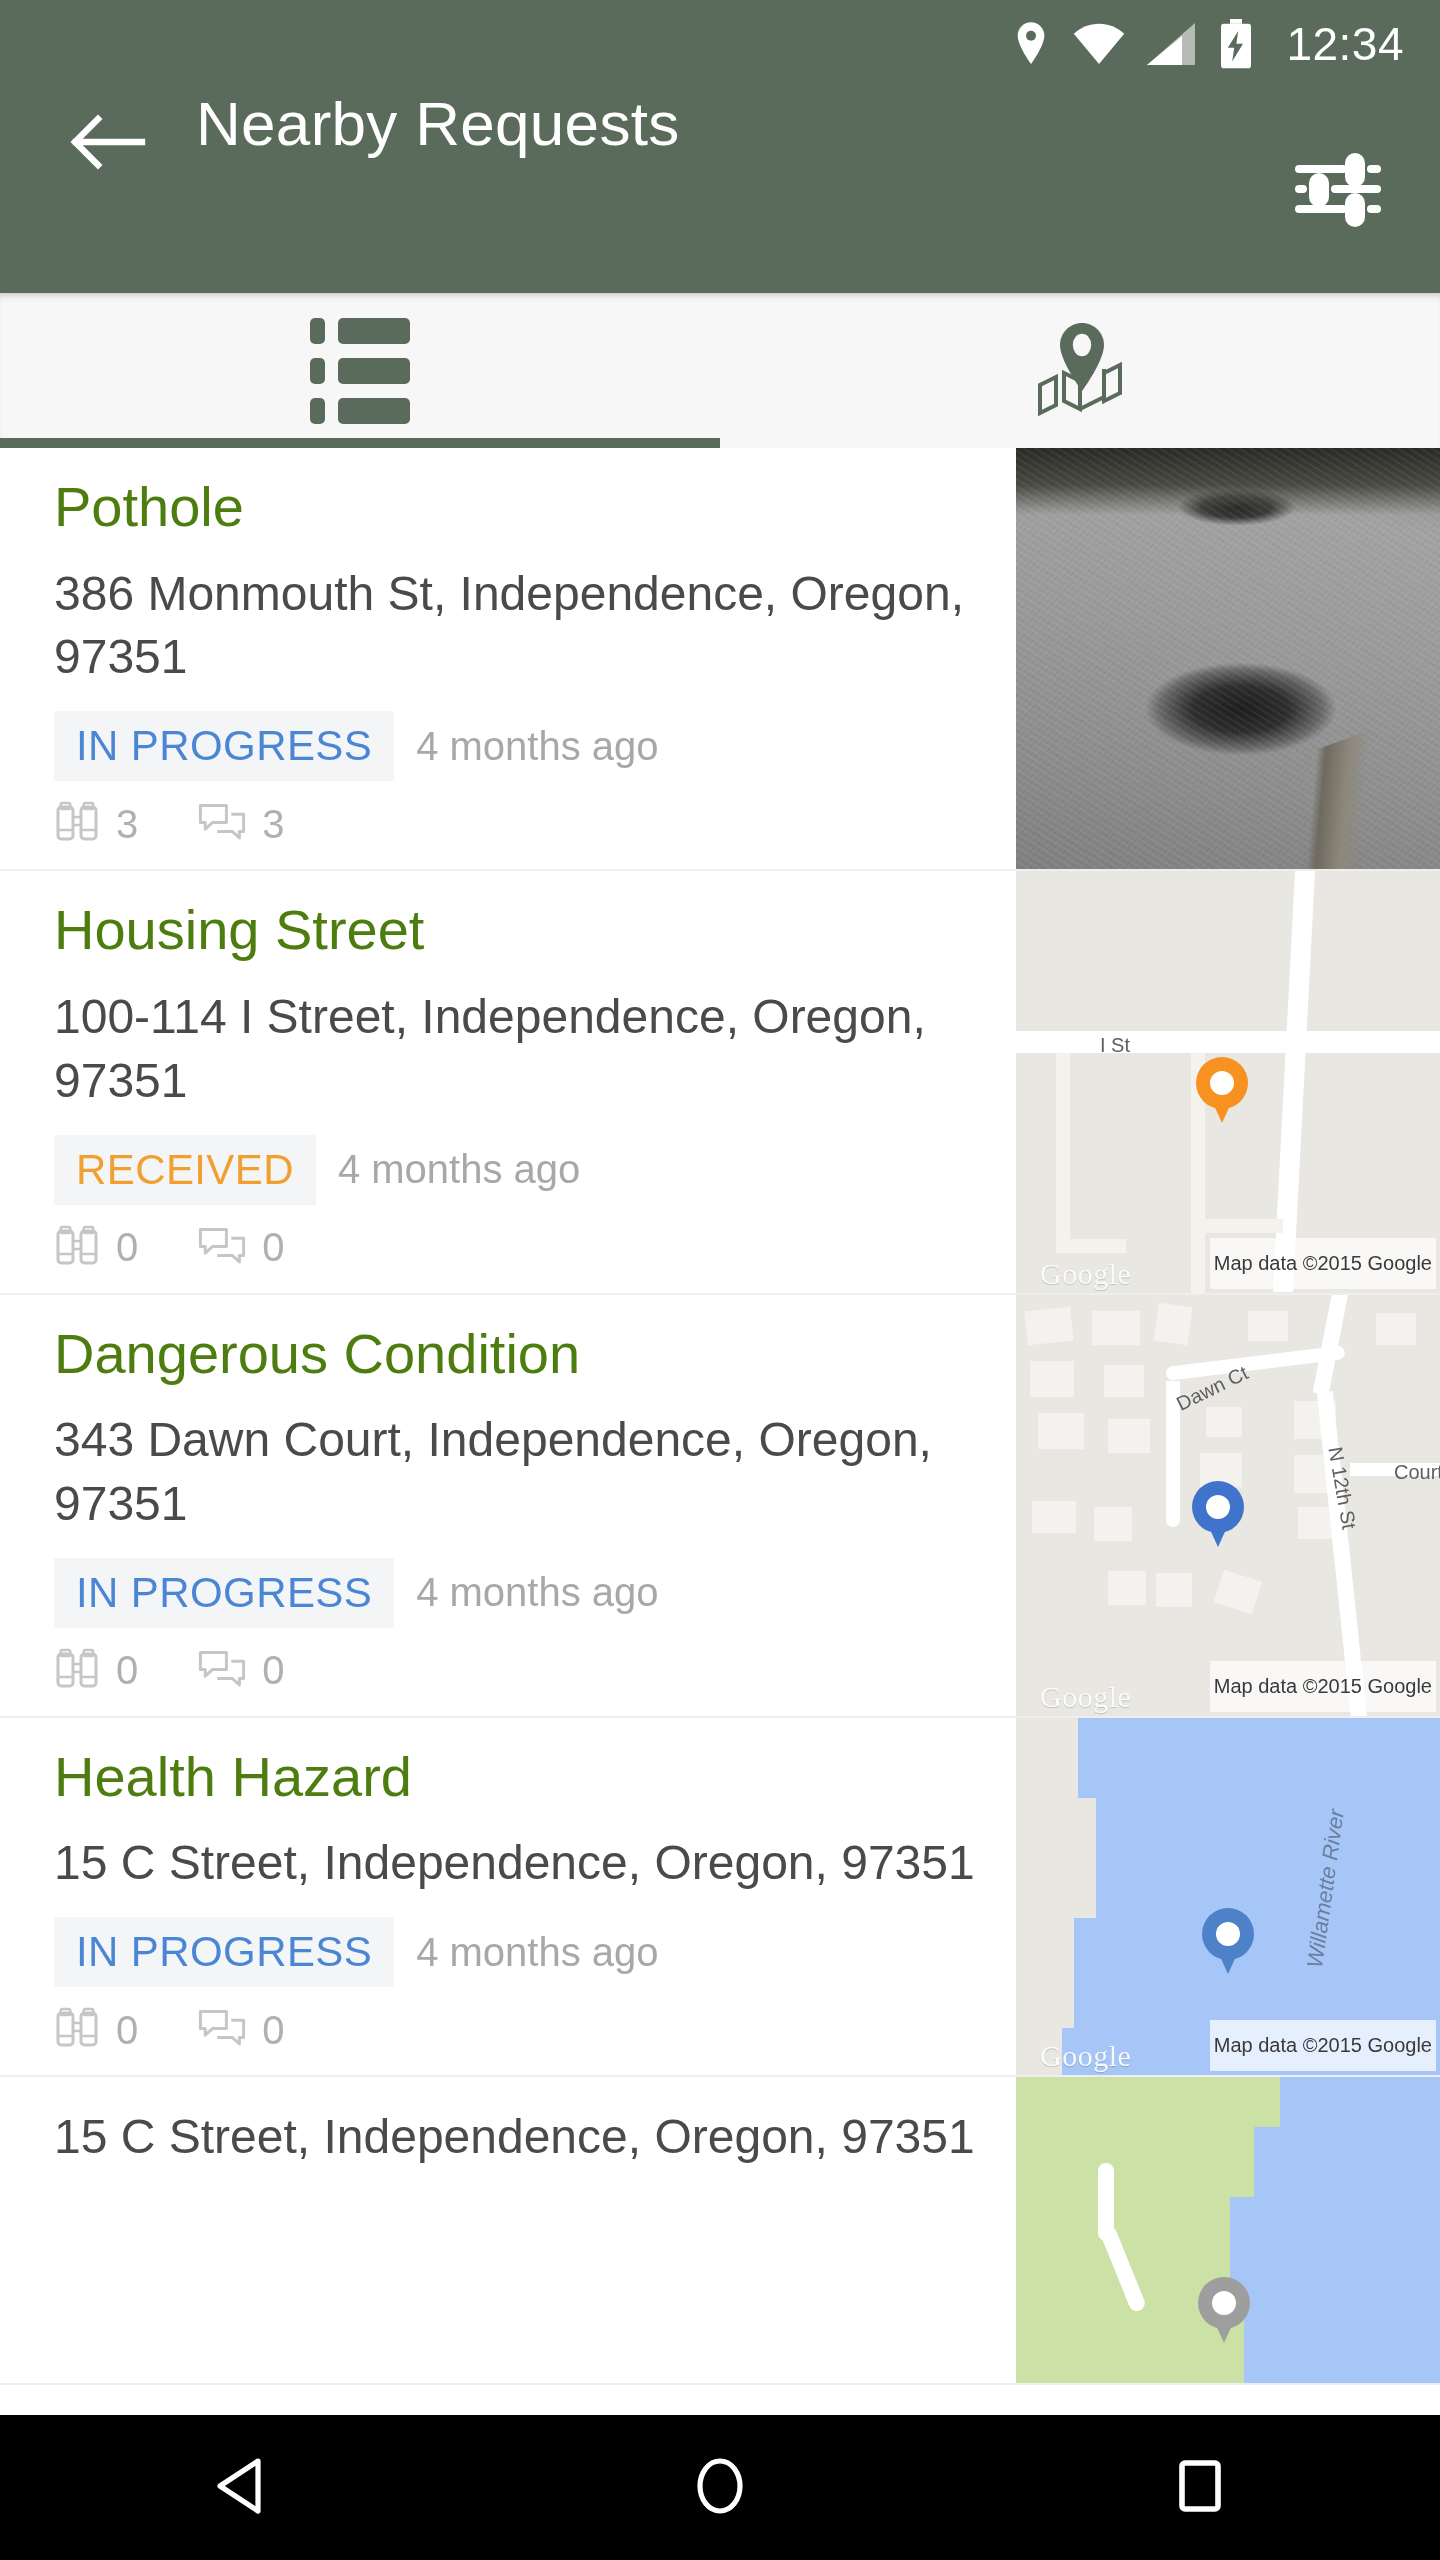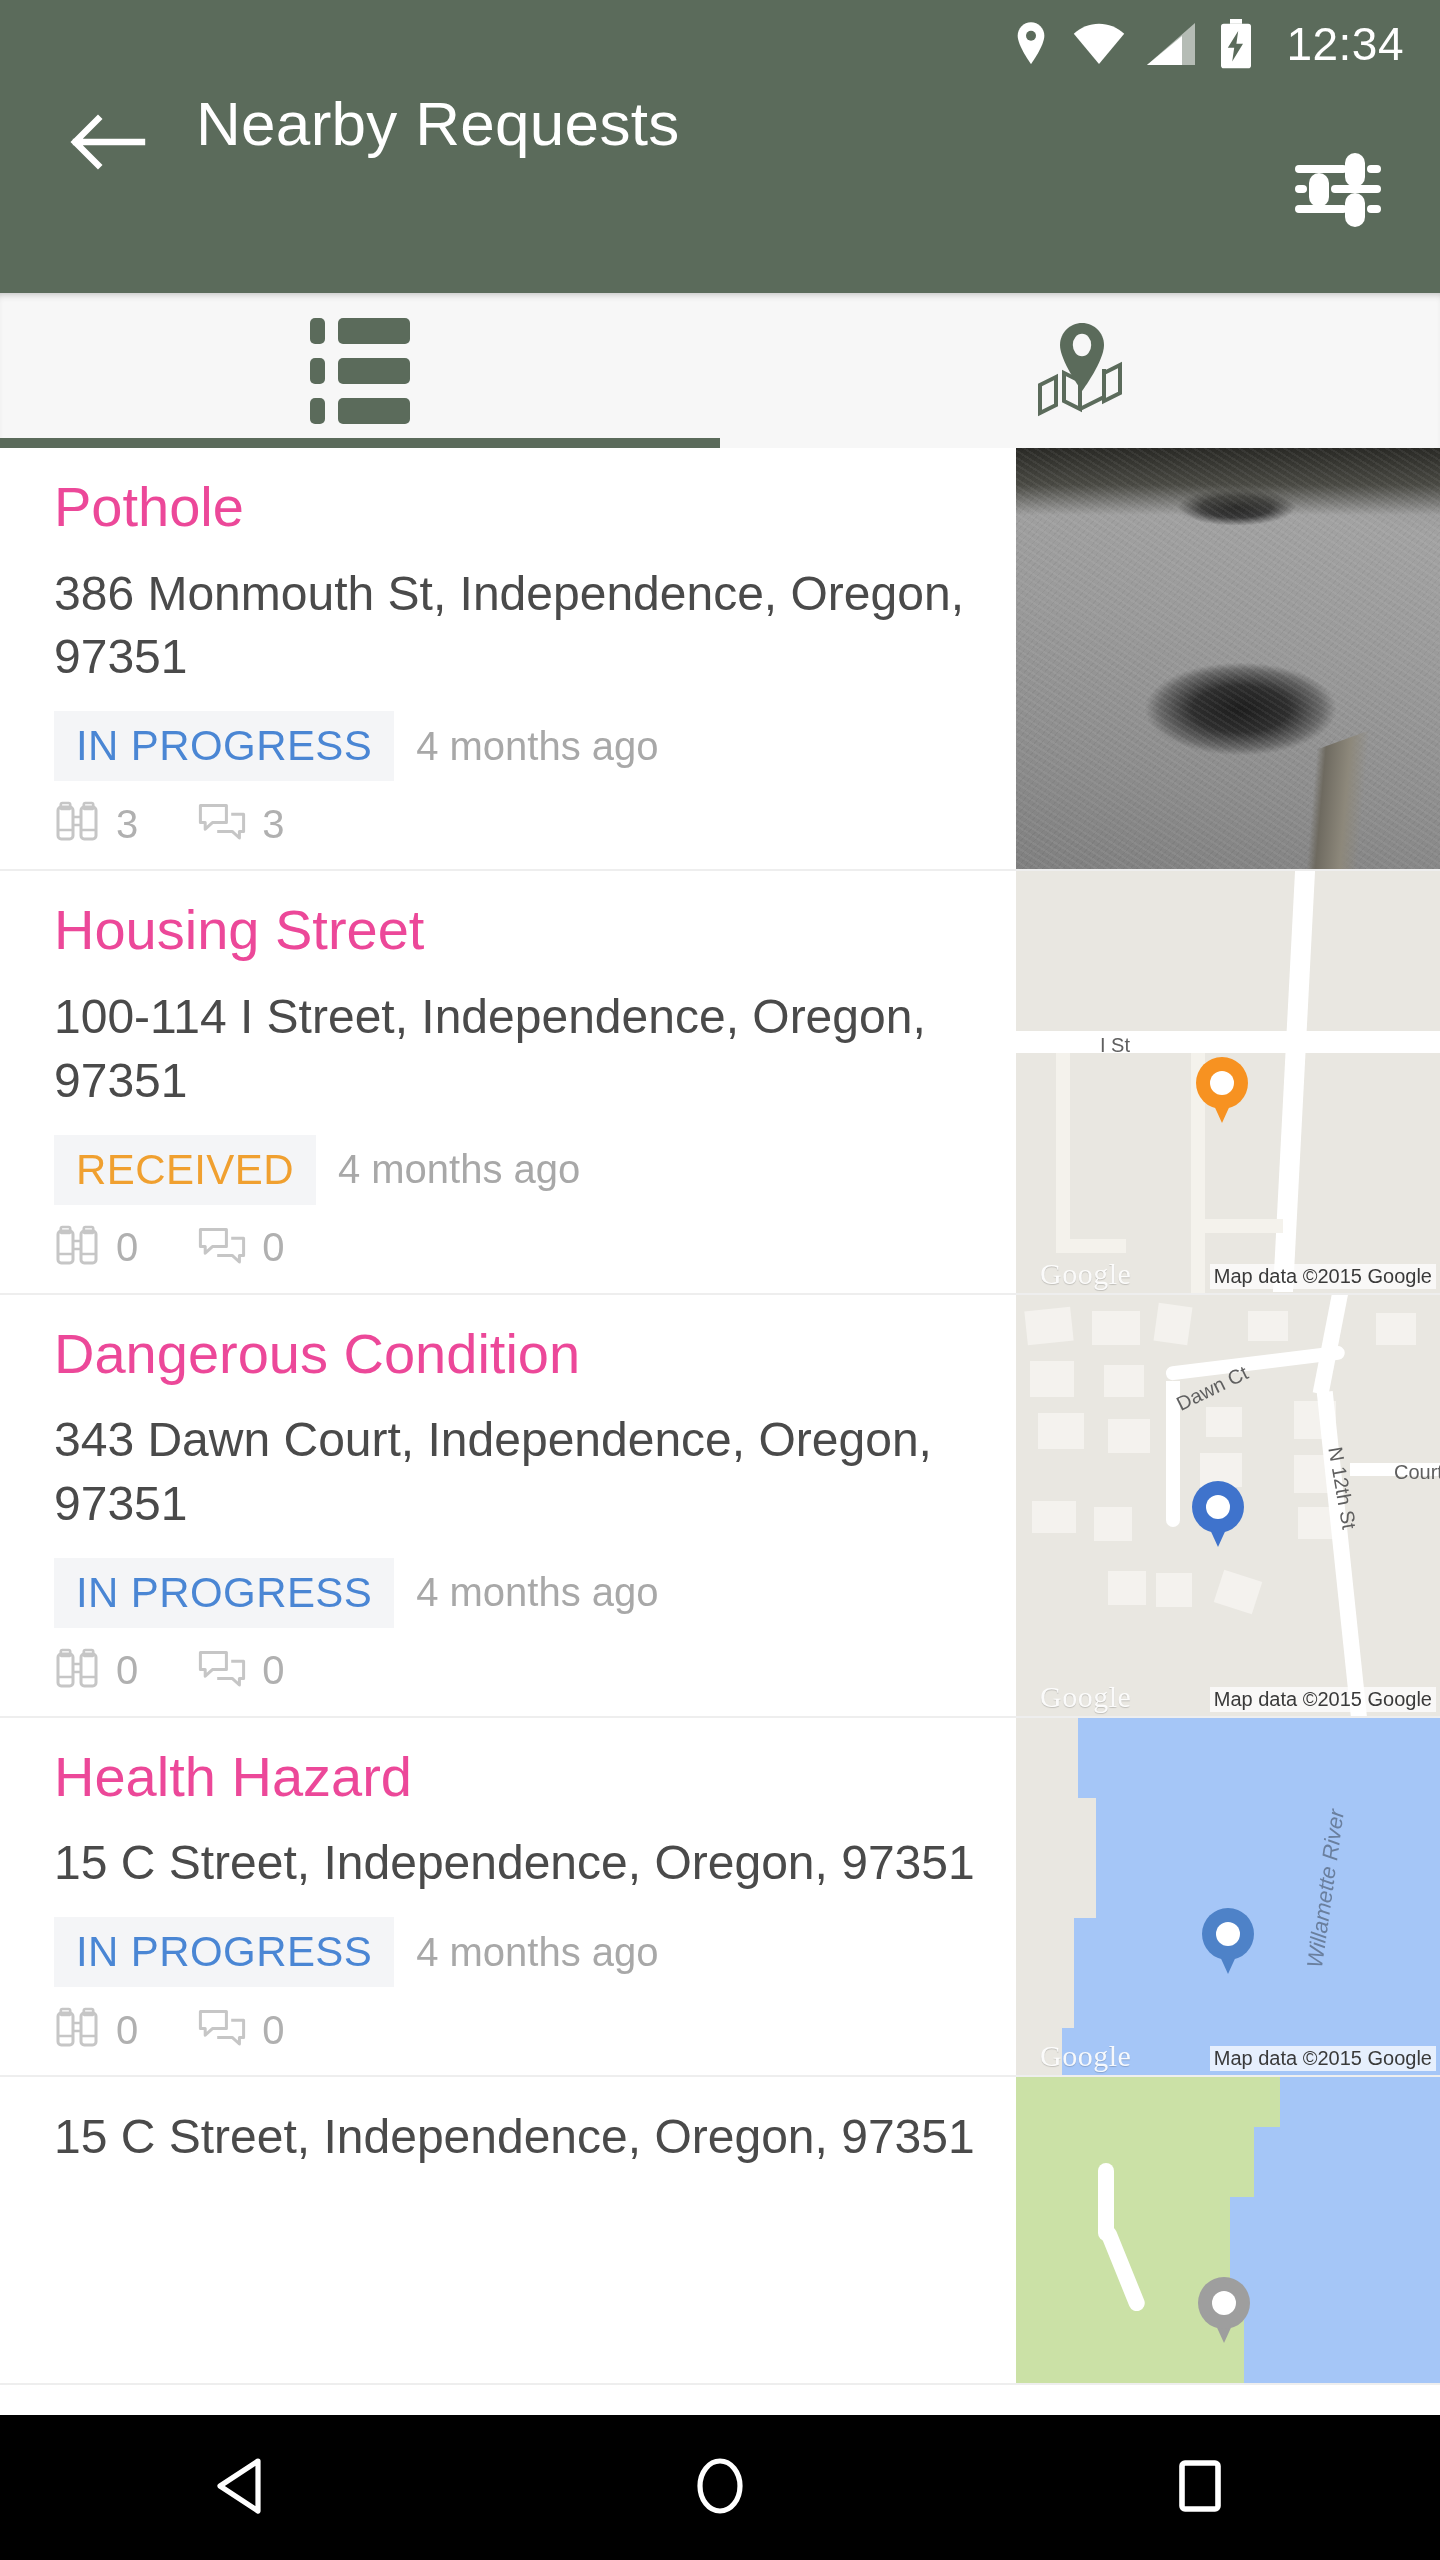--- a/index.html
+++ b/index.html
@@ -75,21 +75,21 @@
   .row {
     position: relative; display: flex; width: 1440px;
     border-bottom: 2px solid #eeeeee;
     background: #ffffff;
     cursor: pointer;
   }
   .row-text {
     flex: 1; padding: 28px 30px 22px 54px; min-width: 0;
   }
   .req-title {
-    font-size: 56px; color: #ec4899; font-weight: normal;
+    font-size: 56px; color: #4d7c0f; font-weight: normal;
     line-height: 1.1; margin-bottom: 24px; white-space: nowrap;
   }
   .req-addr {
     font-size: 48px; color: #4a4a4a; line-height: 1.33; margin-bottom: 22px;
   }
   .meta-line { display: flex; align-items: center; gap: 22px; margin-bottom: 20px; }
   .badge {
     display: inline-block; padding: 14px 22px;
     background: #f4f5f7; font-size: 42px; letter-spacing: 0.4px;
     font-weight: normal; line-height: 1;
@@ -149,21 +149,21 @@
   .map-label.water-lbl { color: #6a7f9e; font-style: italic; font-size: 22px; }
   .gwatermark {
     position: absolute; left: 24px; bottom: 2px;
     font-size: 30px; color: rgba(255,255,255,0.92);
     font-family: "Liberation Serif", serif; letter-spacing: 0.5px;
     text-shadow: 0 1px 1px rgba(0,0,0,0.18);
   }
   .mattr {
     position: absolute; right: 4px; bottom: 4px;
     font-size: 20px; color: #3a3a3a;
-    background: rgba(255,255,255,0.72); padding: 1px 4px;
+    background: rgba(255,255,255,0.72); padding: 14px 4px;
     font-family: "Liberation Sans", sans-serif; white-space: nowrap;
   }
   .pin { position: absolute; width: 52px; height: 68px; }
   .pin .head {
     position: absolute; top: 0; left: 0; width: 52px; height: 52px;
     border-radius: 50%;
   }
   .pin .tail {
     position: absolute; top: 33px; left: 11px;
     width: 0; height: 0;

